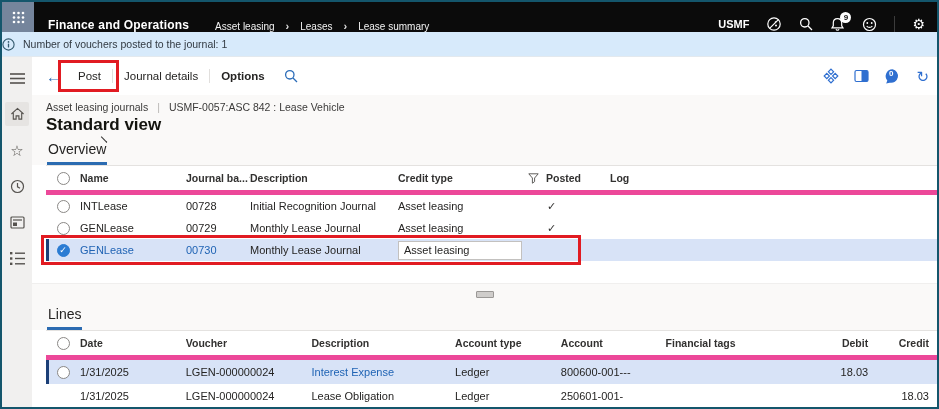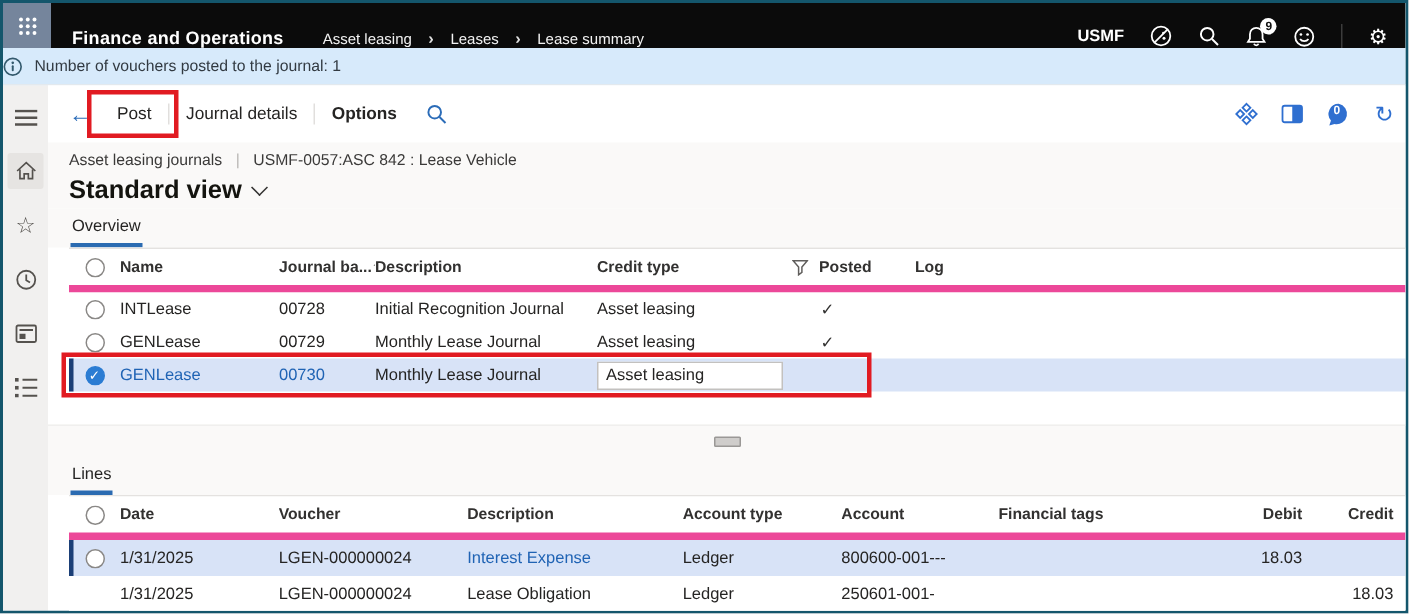--- a/index.html
+++ b/index.html
@@ -44,26 +44,26 @@
   .chat-num{position:absolute;top:1px;left:4.5px;color:#fff;font-size:8px;font-weight:bold;}
   .refresh-glyph{font-size:15px;line-height:1;}
   
   .anno{position:absolute;border:3px solid #e11b22;pointer-events:none;z-index:40;}
   .anno-post{left:-9px;top:-4px;right:-7px;bottom:-4px;}
   .anno-row{left:-5px;top:-4px;bottom:-4px;width:534px;}
   
   .pagehead{background:#faf9f8;padding:6px 0 0 14px;flex:none;}
   .bc{display:flex;align-items:center;gap:9px;font-size:10.5px;color:#3b3a39;}
   .bc-div{color:#b8b6b4;}
-  .viewrow{display:flex;align-items:center;gap:8px;margin-top:2px;height:24px;cursor:pointer;width:max-content;}
+  .viewrow{display:flex;align-items:center;gap:8px;margin-top:2px;height:24px;cursor:pointer;width:max-content;flex-direction:column;}
   .view-title{font-size:17px;font-weight:bold;color:#14140f;}
   .chev-down{width:7px;height:7px;border-right:1.6px solid #323130;border-bottom:1.6px solid #323130;
     transform:rotate(45deg);margin-top:-4px;}
   .tabsrow{background:#faf9f8;height:26px;display:flex;align-items:flex-end;padding-left:15px;flex:none;}
-  .tab{font-size:11px;color:#252423;padding:0 1px 5px;border-bottom:3px solid #2b6bb1;cursor:pointer;width:max-content;}
+  .tab{font-size:14px;color:#252423;padding:0 1px 5px;border-bottom:3px solid #2b6bb1;cursor:pointer;width:max-content;}
   
   .grid{margin-left:14px;background:#fff;border-top:1px solid #e4e2e0;flex:none;}
   .grow{display:flex;align-items:center;height:22px;font-size:11px;color:#252423;position:relative;background:#fff;}
   .ghead{height:24px;font-size:10.5px;font-weight:bold;color:#323130;border-bottom:5px solid #ec4899;}
   .grow.hl{background:#d8e3f7;}
   .grow.hl::before{content:"";position:absolute;left:0;top:0;bottom:0;width:3px;background:#1b3f77;}
   .cell{box-sizing:border-box;padding-right:6px;white-space:nowrap;overflow:hidden;}
   .c-check{width:34px;display:flex;justify-content:center;flex:none;padding:0;}
   .radio{width:13px;height:13px;border:1px solid #8a8886;border-radius:50%;background:#fff;box-sizing:border-box;cursor:pointer;}
   .radio.checked{background:#2b7cd3;border-color:#2b7cd3;color:#fff;display:grid;place-items:center;font-size:9px;line-height:1;}

